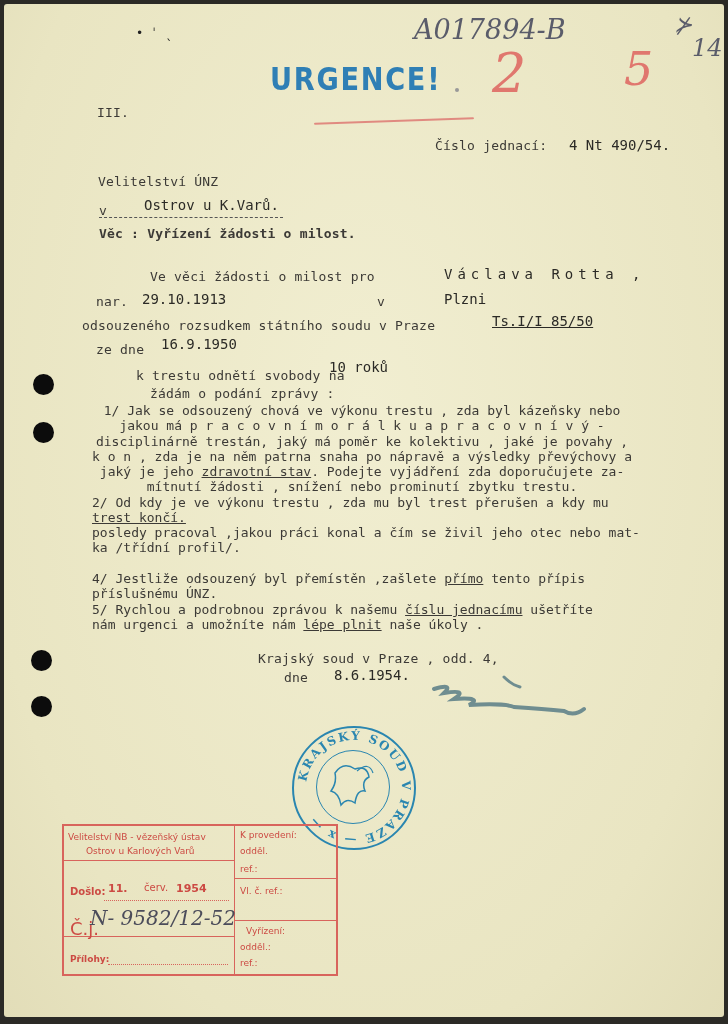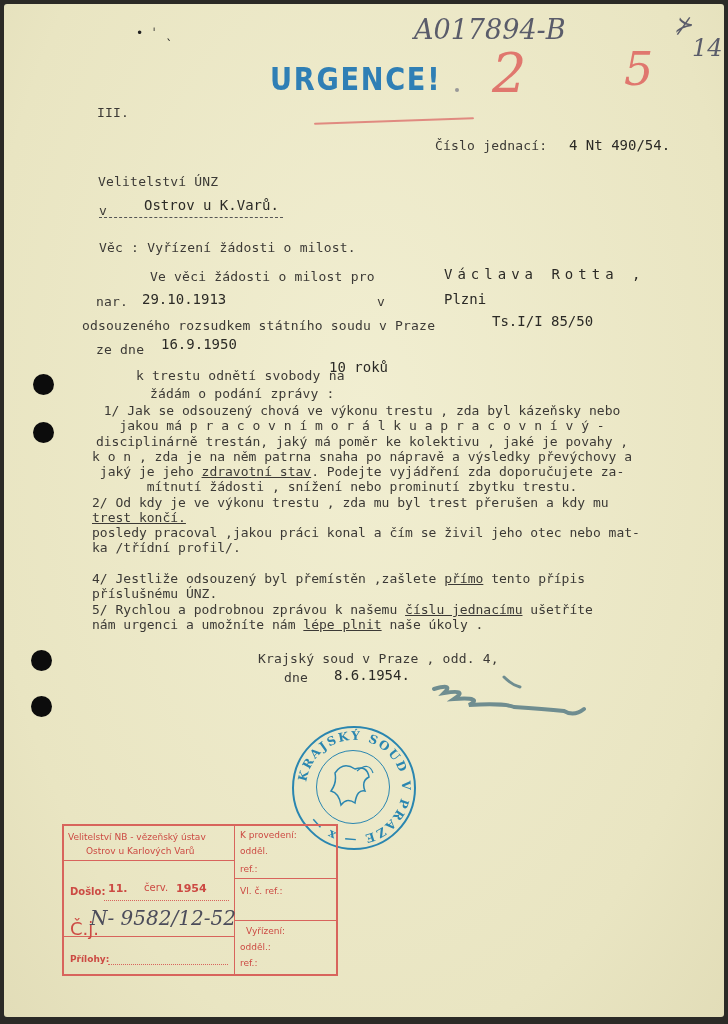--- a/index.html
+++ b/index.html
@@ -55,32 +55,32 @@
   <div class="abs" style="left:310px;top:116px;width:160px;height:2px;background:#e08a80;transform:rotate(-2deg);border-radius:2px;"></div>
 
   <div class="abs type" style="left:93px;top:101px;">III.</div>
   <div class="abs type" style="left:431px;top:134px;">Číslo jednací:</div>
   <div class="abs typeb" style="left:565px;top:133px;font-weight:normal;">4  Nt 490/54.</div>
 
   <div class="abs type" style="left:94px;top:170px;">Velitelství ÚNZ</div>
   <div class="abs type" style="left:95px;top:199px;">v</div>
   <div class="abs typeb" style="left:140px;top:193px;font-weight:normal;">Ostrov u K.Varů.</div>
   <div class="abs" style="left:95px;top:213px;width:184px;border-top:1px dashed #555;"></div>
-  <div class="abs type" style="left:95px;top:236px;">Věc : Vyřízení žádosti o milost.</div>
+  <div class="abs type" style="left:95px;top:222px;font-weight:bold;">Věc : Vyřízení žádosti o milost.</div>
 
   <div class="abs type" style="left:146px;top:265px;">Ve věci žádosti o milost pro</div>
   <div class="abs typeb spaced" style="left:440px;top:262px;font-weight:normal;letter-spacing:5px;">Václava Rotta ,</div>
 
   <div class="abs type" style="left:92px;top:290px;">nar.</div>
   <div class="abs typeb" style="left:138px;top:287px;font-weight:normal;">29.10.1913</div>
   <div class="abs type" style="left:373px;top:290px;">v</div>
   <div class="abs typeb" style="left:440px;top:287px;font-weight:normal;">Plzni</div>
 
   <div class="abs type" style="left:78px;top:314px;">odsouzeného rozsudkem státního soudu  v Praze</div>
-  <div class="abs typeb" style="left:488px;top:309px;font-weight:normal;">Ts.I/I 85/50</div>
+  <div class="abs typeb" style="left:488px;top:309px;font-weight:normal;text-decoration:underline;">Ts.I/I 85/50</div>
 
   <div class="abs type" style="left:92px;top:338px;">ze dne</div>
   <div class="abs typeb" style="left:157px;top:332px;font-weight:normal;">16.9.1950</div>
 
   <div class="abs type" style="left:92px;top:364px;margin-left:40px;">k trestu odnětí svobody na</div>
   <div class="abs typeb" style="left:325px;top:355px;font-weight:normal;">10 roků</div>
 
   <div class="abs type" style="left:146px;top:382px;">žádám o podání zprávy :</div>
 
   <div class="abs body-text" style="left:88px;top:399px;text-align:center;">

